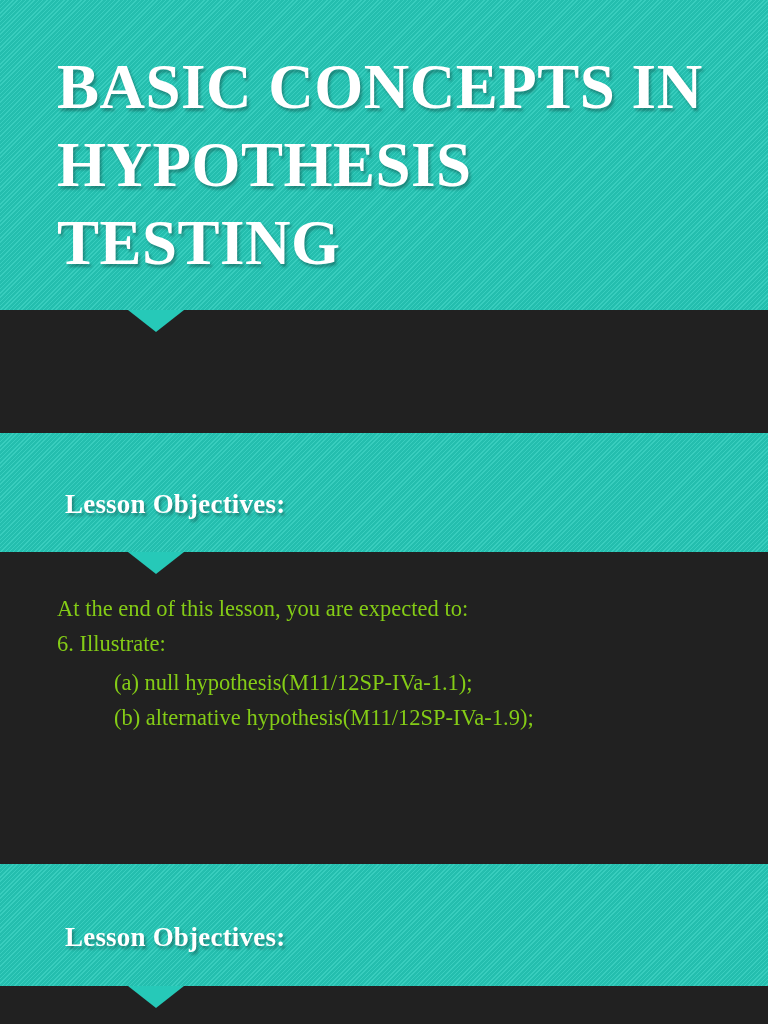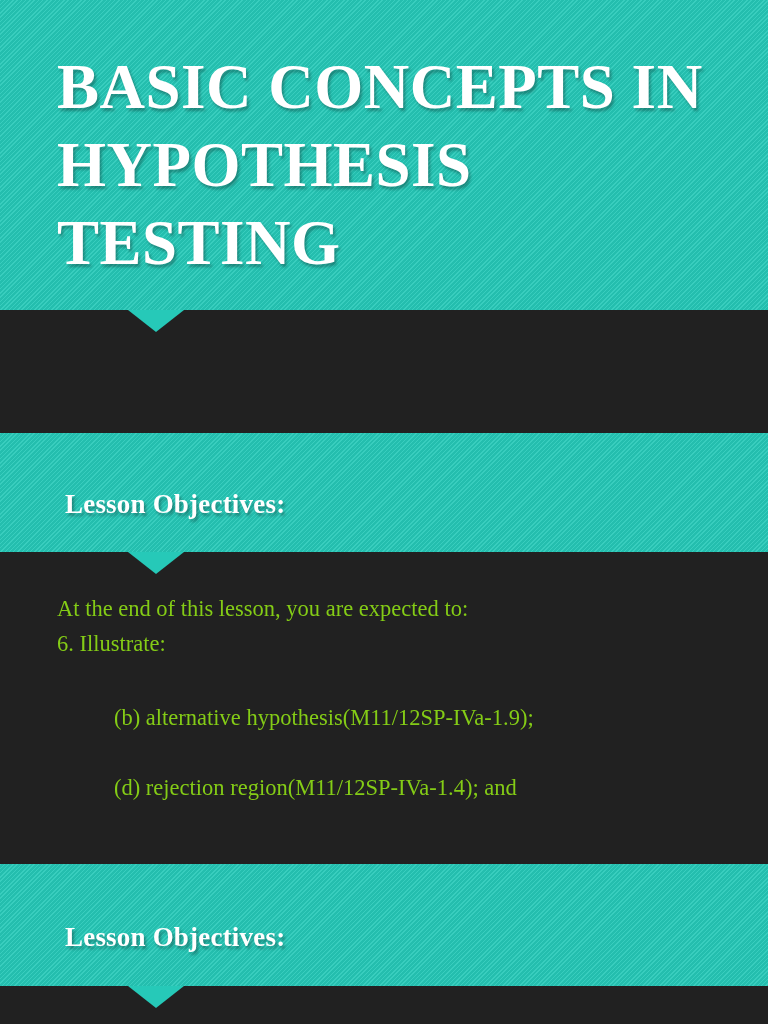--- a/index.html
+++ b/index.html
@@ -139,25 +139,25 @@
   <div class="teal-band" id="objectives-heading-panel">
     <h2 class="band-heading" id="objectives-heading-1">Lesson Objectives:</h2>
   </div>
   <div class="notch" style="left:128px; top:552px;"></div>
 
   <div id="objectives-body">
     <p class="body-line" id="body-intro">At the end of this lesson, you are expected to:</p>
 
     <p class="body-line" id="body-item-1">6. Illustrate:</p>
 
+    <p class="body-line indented" id="sub-item-0">(a) null hypothesis(M11/12SP-IVa-1.1);</p>
 
     <p class="body-line indented" id="sub-item-1">(b) alternative hypothesis(M11/12SP-IVa-1.9);</p>
 
 
-    <p class="body-line indented" id="sub-item-3">(d) rejection region(M11/12SP-IVa-1.4); and</p>
 
   </div>
 
   <div class="teal-band" id="objectives-heading-panel-2">
     <h2 class="band-heading" id="objectives-heading-2">Lesson Objectives:</h2>
   </div>
   <div class="notch" style="left:128px; top:986px;"></div>
 
 </div>
 

